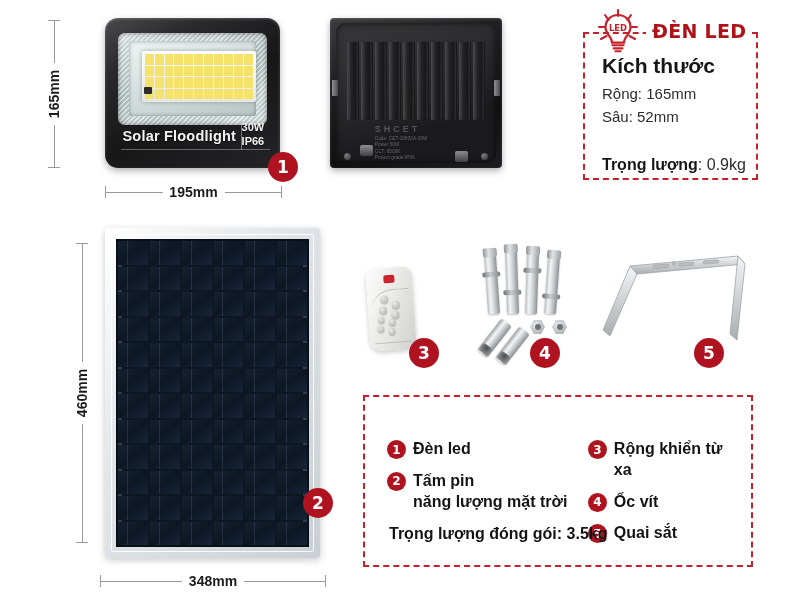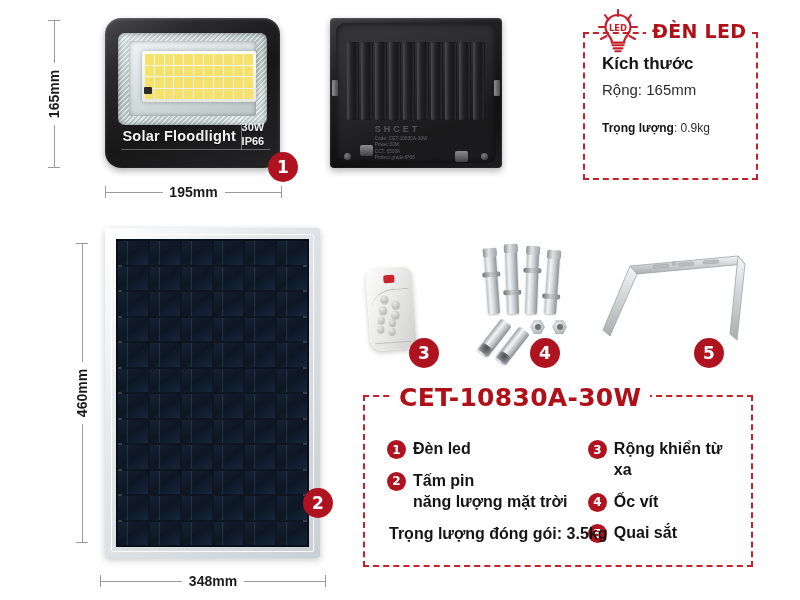--- a/index.html
+++ b/index.html
@@ -281,28 +281,28 @@
     background: #fff;
     color: #b01018;
     font-weight: bold;
     white-space: nowrap;
     font-family: "DejaVu Sans", sans-serif;
   }
   .led-title { font-size: 19px; letter-spacing: .3px; padding: 0 6px; }
   .model-title { font-size: 25px; letter-spacing: .3px; padding: 0 9px; }
 
   .spec-head {
-    font-size: 17px; font-weight: bold; color: #161616;
+    font-size: 21px; font-weight: bold; color: #161616;
     margin-bottom: 5px;
   }
   .spec-line {
     font-size: 15px; color: #2c2c2c; line-height: 1.52;
   }
   .spec-weight {
-    font-size: 12px; color: #2c2c2c; margin-top: 19px;
+    font-size: 16px; color: #2c2c2c; margin-top: 27px;
   }
   .spec-weight b { color: #161616; }
 
   .parts-grid {
     position: absolute; left: 22px; top: 42px; right: 14px;
     display: flex; gap: 20px;
   }
   .parts-col { display: flex; flex-direction: column; gap: 11px; }
   .part-item { display: flex; align-items: flex-start; gap: 7px; }
   .num {
@@ -324,21 +324,21 @@
   }
 
   
   .bulb-icon { position: absolute; }
 </style>
 </head>
 <body>
 
 <div class="stage">
 
-  <div class="fl-front" style="left:105px; top:18px; width:175px; height:150px;border-radius:16px;">
+  <div class="fl-front" style="left:105px; top:18px; width:175px; height:150px;">
     <div class="bezel"></div>
     <div class="pcb">
       <div class="chip"></div>
         <div class="chip"></div>
         <div class="chip"></div>
         <div class="chip"></div>
       <div class="chip"></div>
         <div class="chip"></div>
         <div class="chip"></div>
         <div class="chip"></div>
@@ -430,20 +430,21 @@
     <div class="line"></div>
       <div class="tick l"></div>
       <div class="tick r"></div>
     <div class="txt">195mm</div>
   </div>
 
   <div class="dash-box" style="left:583px; top:32px; width:175px; height:148px;">
     <div style="padding:20px 0 0 17px;">
       <div class="spec-head">Kích thước</div>
       <div class="spec-line">Rộng: 165mm</div>
+      <div class="spec-line">Sâu: 52mm</div>
       <div class="spec-weight">
         <b>Trọng lượng</b><span>: 0.9kg</span>
       </div>
     </div>
   </div>
 
   <div class="bulb-icon" style="left:594px; top:8px; width:48px; height:46px;">
     <svg viewBox="0 0 48 46" width="48" height="46">
       <g stroke="#c8202b" stroke-width="2.1" stroke-linecap="round" fill="none">
         <line x1="24" y1="2" x2="24" y2="8"></line>
@@ -644,15 +645,14 @@
           <div class="part-label">Ốc vít</div>
         </div>
         <div class="part-item">
           <div class="num">5</div>
           <div class="part-label">Quai sắt</div>
         </div>
       </div>
     </div>
     <div class="pack-weight">Trọng lượng đóng gói:  3.5kg</div>
   </div>
-  <div class="box-title model-title" style="left:390px; top:383px;">CET-10830A-30W</div>
 
 </div>
 
 </body></html>

